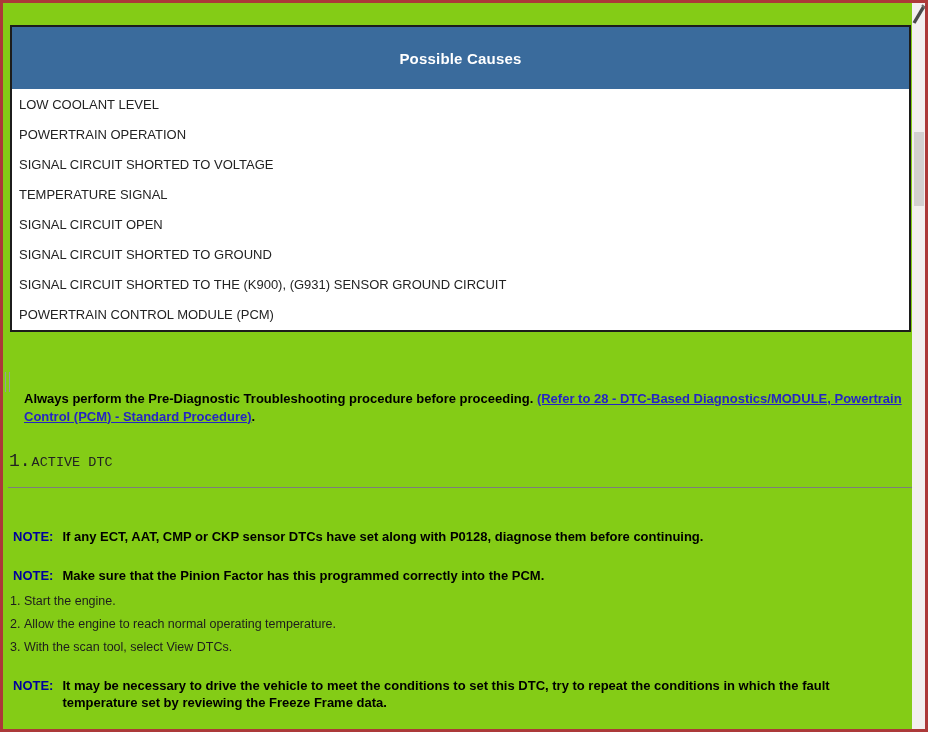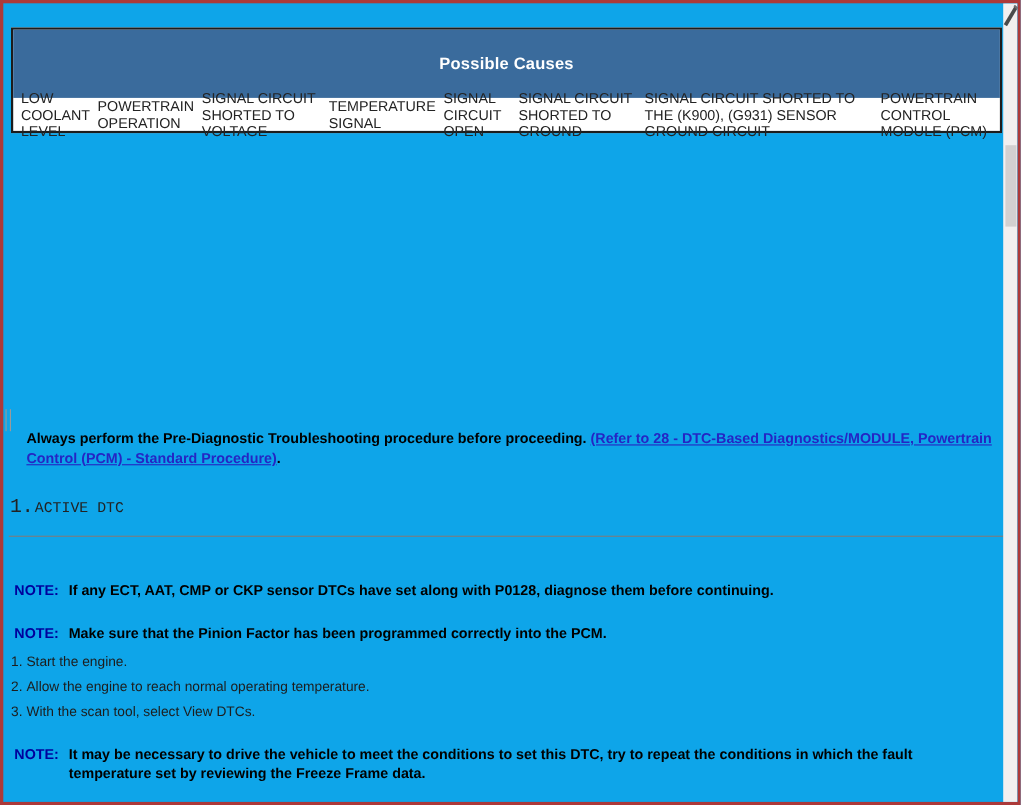--- a/index.html
+++ b/index.html
@@ -11,40 +11,40 @@
     --text-dark:#232323;
     --scroll-track:#f2efef;
     --scroll-thumb:#d3d0d0;
   }
   html,body{margin:0;padding:0;background:#fff;}
   .page{
     position:relative;
     width:928px;height:732px;
     box-sizing:border-box;
     border:3px solid var(--page-border);
-    background:#0ea5e9;
+    background:#84cc16;
     font-family:"Liberation Sans", sans-serif;
     overflow:hidden;
   }
   
   .causes-table{
     position:absolute;left:7px;top:22px;width:901px;
     border:2px solid var(--table-border);
     box-sizing:border-box;
     background:#fff;
   }
   .causes-header{
     height:62px;
     background:var(--table-header-bg);
     color:#ffffff;
     font-size:15px;font-weight:bold;
     display:flex;align-items:center;justify-content:center;
     letter-spacing:0.2px;
   }
-  .causes-body{display:flex;flex-direction:row;border-radius:14px;}
+  .causes-body{display:flex;flex-direction:column;border-radius:14px;}
   .causes-row{
     height:30.1px;
     display:flex;align-items:center;
     padding-left:7px;
     font-size:13px;
     color:var(--text-dark);
   }
   
   .caret-mark{
     position:absolute;left:2px;top:369px;
@@ -143,21 +143,21 @@
     <span class="num">1.</span><span class="label">ACTIVE DTC</span>
   </div>
   <div class="rule"></div>
 
   <div class="note note-1">
     <span class="nlabel">NOTE:</span>
     <span class="ntext">If any ECT, AAT, CMP or CKP sensor DTCs have set along with P0128, diagnose them before continuing.</span>
   </div>
   <div class="note note-2">
     <span class="nlabel">NOTE:</span>
-    <span class="ntext">Make sure that the Pinion Factor has been programmed correctly into the PCM.</span>
+    <span class="ntext">Make sure that the Pinion Factor has this programmed correctly into the PCM.</span>
   </div>
 
   <div class="steps">
     <div class="step-row">
       <span class="snum">1.</span>
       <span>Start the engine.</span>
     </div>
     <div class="step-row">
       <span class="snum">2.</span>
       <span>Allow the engine to reach normal operating temperature.</span>

